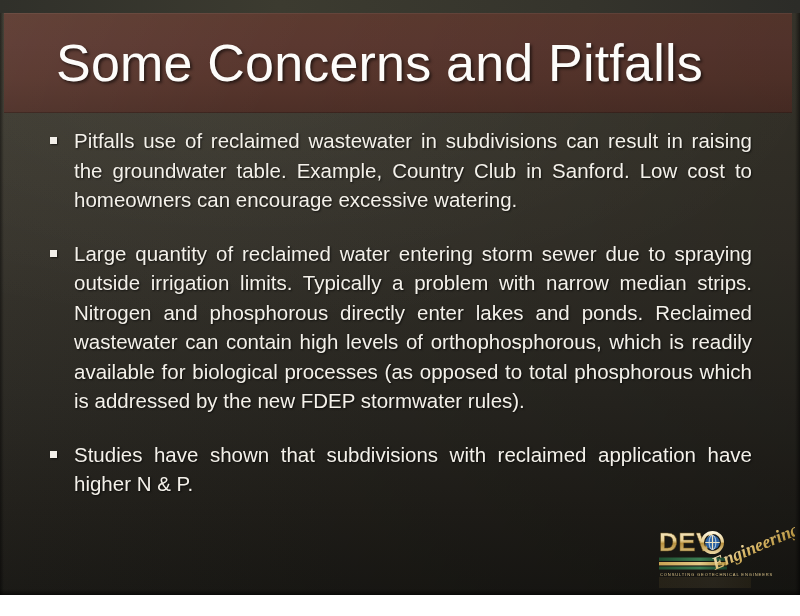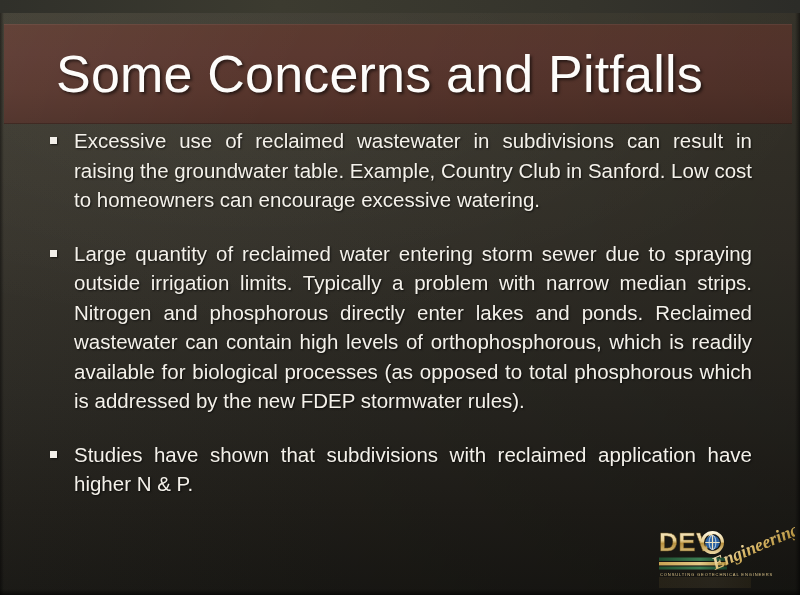--- a/index.html
+++ b/index.html
@@ -75,21 +75,21 @@
     position: absolute;
     left: 0; top: 0;
     width: 800px; height: 13px;
     background: linear-gradient(to right, #30302a 0%, #3c3b30 35%, #35342c 72%, #2c2c28 100%);
   }
 
   
   .title-band {
     position: absolute;
     left: 4px;
-    top: 24px;
+    top: 13px;
     width: 788px;
     height: 100px;
     background:
       linear-gradient(118deg, rgba(255,255,255,0.045) 0%, rgba(255,255,255,0.0) 38%, rgba(0,0,0,0.06) 70%, rgba(0,0,0,0.12) 100%),
       linear-gradient(to bottom, #5c3a2f 0%, #5b3830 30%, #57352c 65%, #4d2f27 100%);
     box-shadow: inset 0 1px 0 rgba(255,255,255,0.06),
                 inset 0 -1px 0 rgba(0,0,0,0.22);
   }
   .title-text {
     position: absolute;
@@ -183,21 +183,21 @@
     <div class="top-strip"></div>
 
     <div class="title-band">
       <div class="title-text">Some Concerns and Pitfalls</div>
     </div>
 
     <div class="body-area">
 
       <div class="bullet-block">
         <span class="bullet-marker"></span>
-        <div class="bullet-text">Excessive use of reclaimed wastewater in subdivisions can result in raising the groundwater table.   Example, Country Club in Sanford.  Low cost to homeowners can encourage excessive watering.</div>
+        <div class="bullet-text">Pitfalls use of reclaimed wastewater in subdivisions can result in raising the groundwater table.   Example, Country Club in Sanford.  Low cost to homeowners can encourage excessive watering.</div>
       </div>
 
       <div class="bullet-block">
         <span class="bullet-marker"></span>
         <div class="bullet-text">Large quantity of reclaimed water entering storm sewer due to spraying outside irrigation limits.   Typically a problem with narrow median strips.   Nitrogen and phosphorous directly enter lakes and ponds. Reclaimed wastewater can contain high levels of orthophosphorous, which is readily available for biological processes (as opposed to total phosphorous which is addressed by the new FDEP stormwater rules).</div>
       </div>
 
       <div class="bullet-block">
         <span class="bullet-marker"></span>
         <div class="bullet-text">Studies have shown that subdivisions with reclaimed application have higher N &amp; P.</div>

